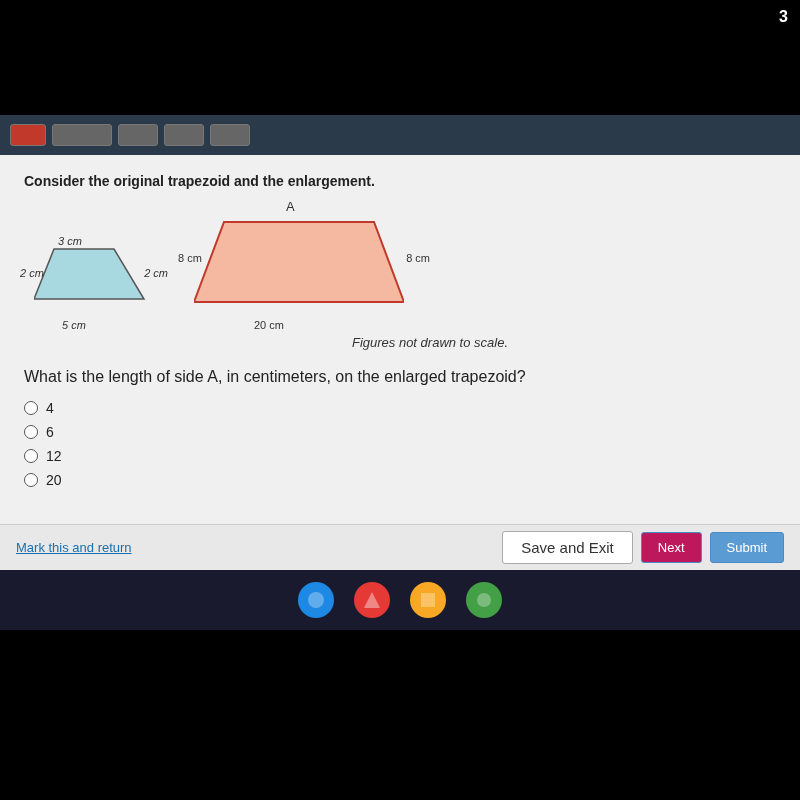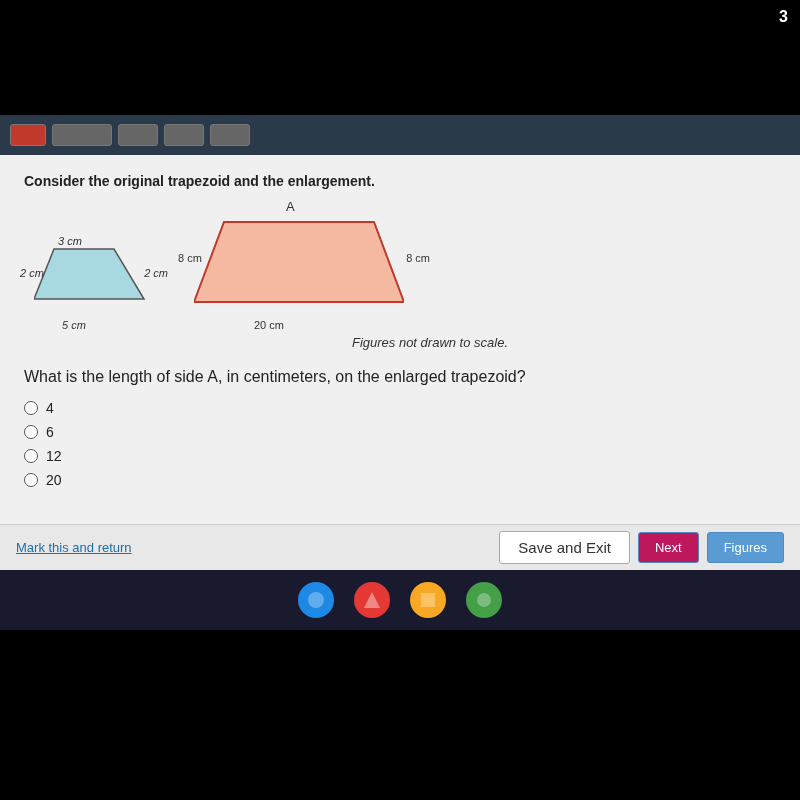--- a/index.html
+++ b/index.html
@@ -284,21 +284,21 @@
       <span>20</span>
     </li>
   </ul>
 
 </div>
 
 <div class="bottom-bar">
   <span class="mark-link">Mark this and return</span>
   <button class="btn-save">Save and Exit</button>
   <button class="btn-next">Next</button>
-  <button class="btn-submit">Figures</button>
+  <button class="btn-submit">Submit</button>
 </div>
 
 <div class="bottom-nav">
   <div class="nav-icon blue">
     <svg width="20" height="20" viewBox="0 0 20 20">
         <circle cx="10" cy="10" r="8" fill="white" opacity="0.3"></circle>
       </svg>
   </div>
   <div class="nav-icon red">
     <svg width="20" height="20" viewBox="0 0 20 20">

